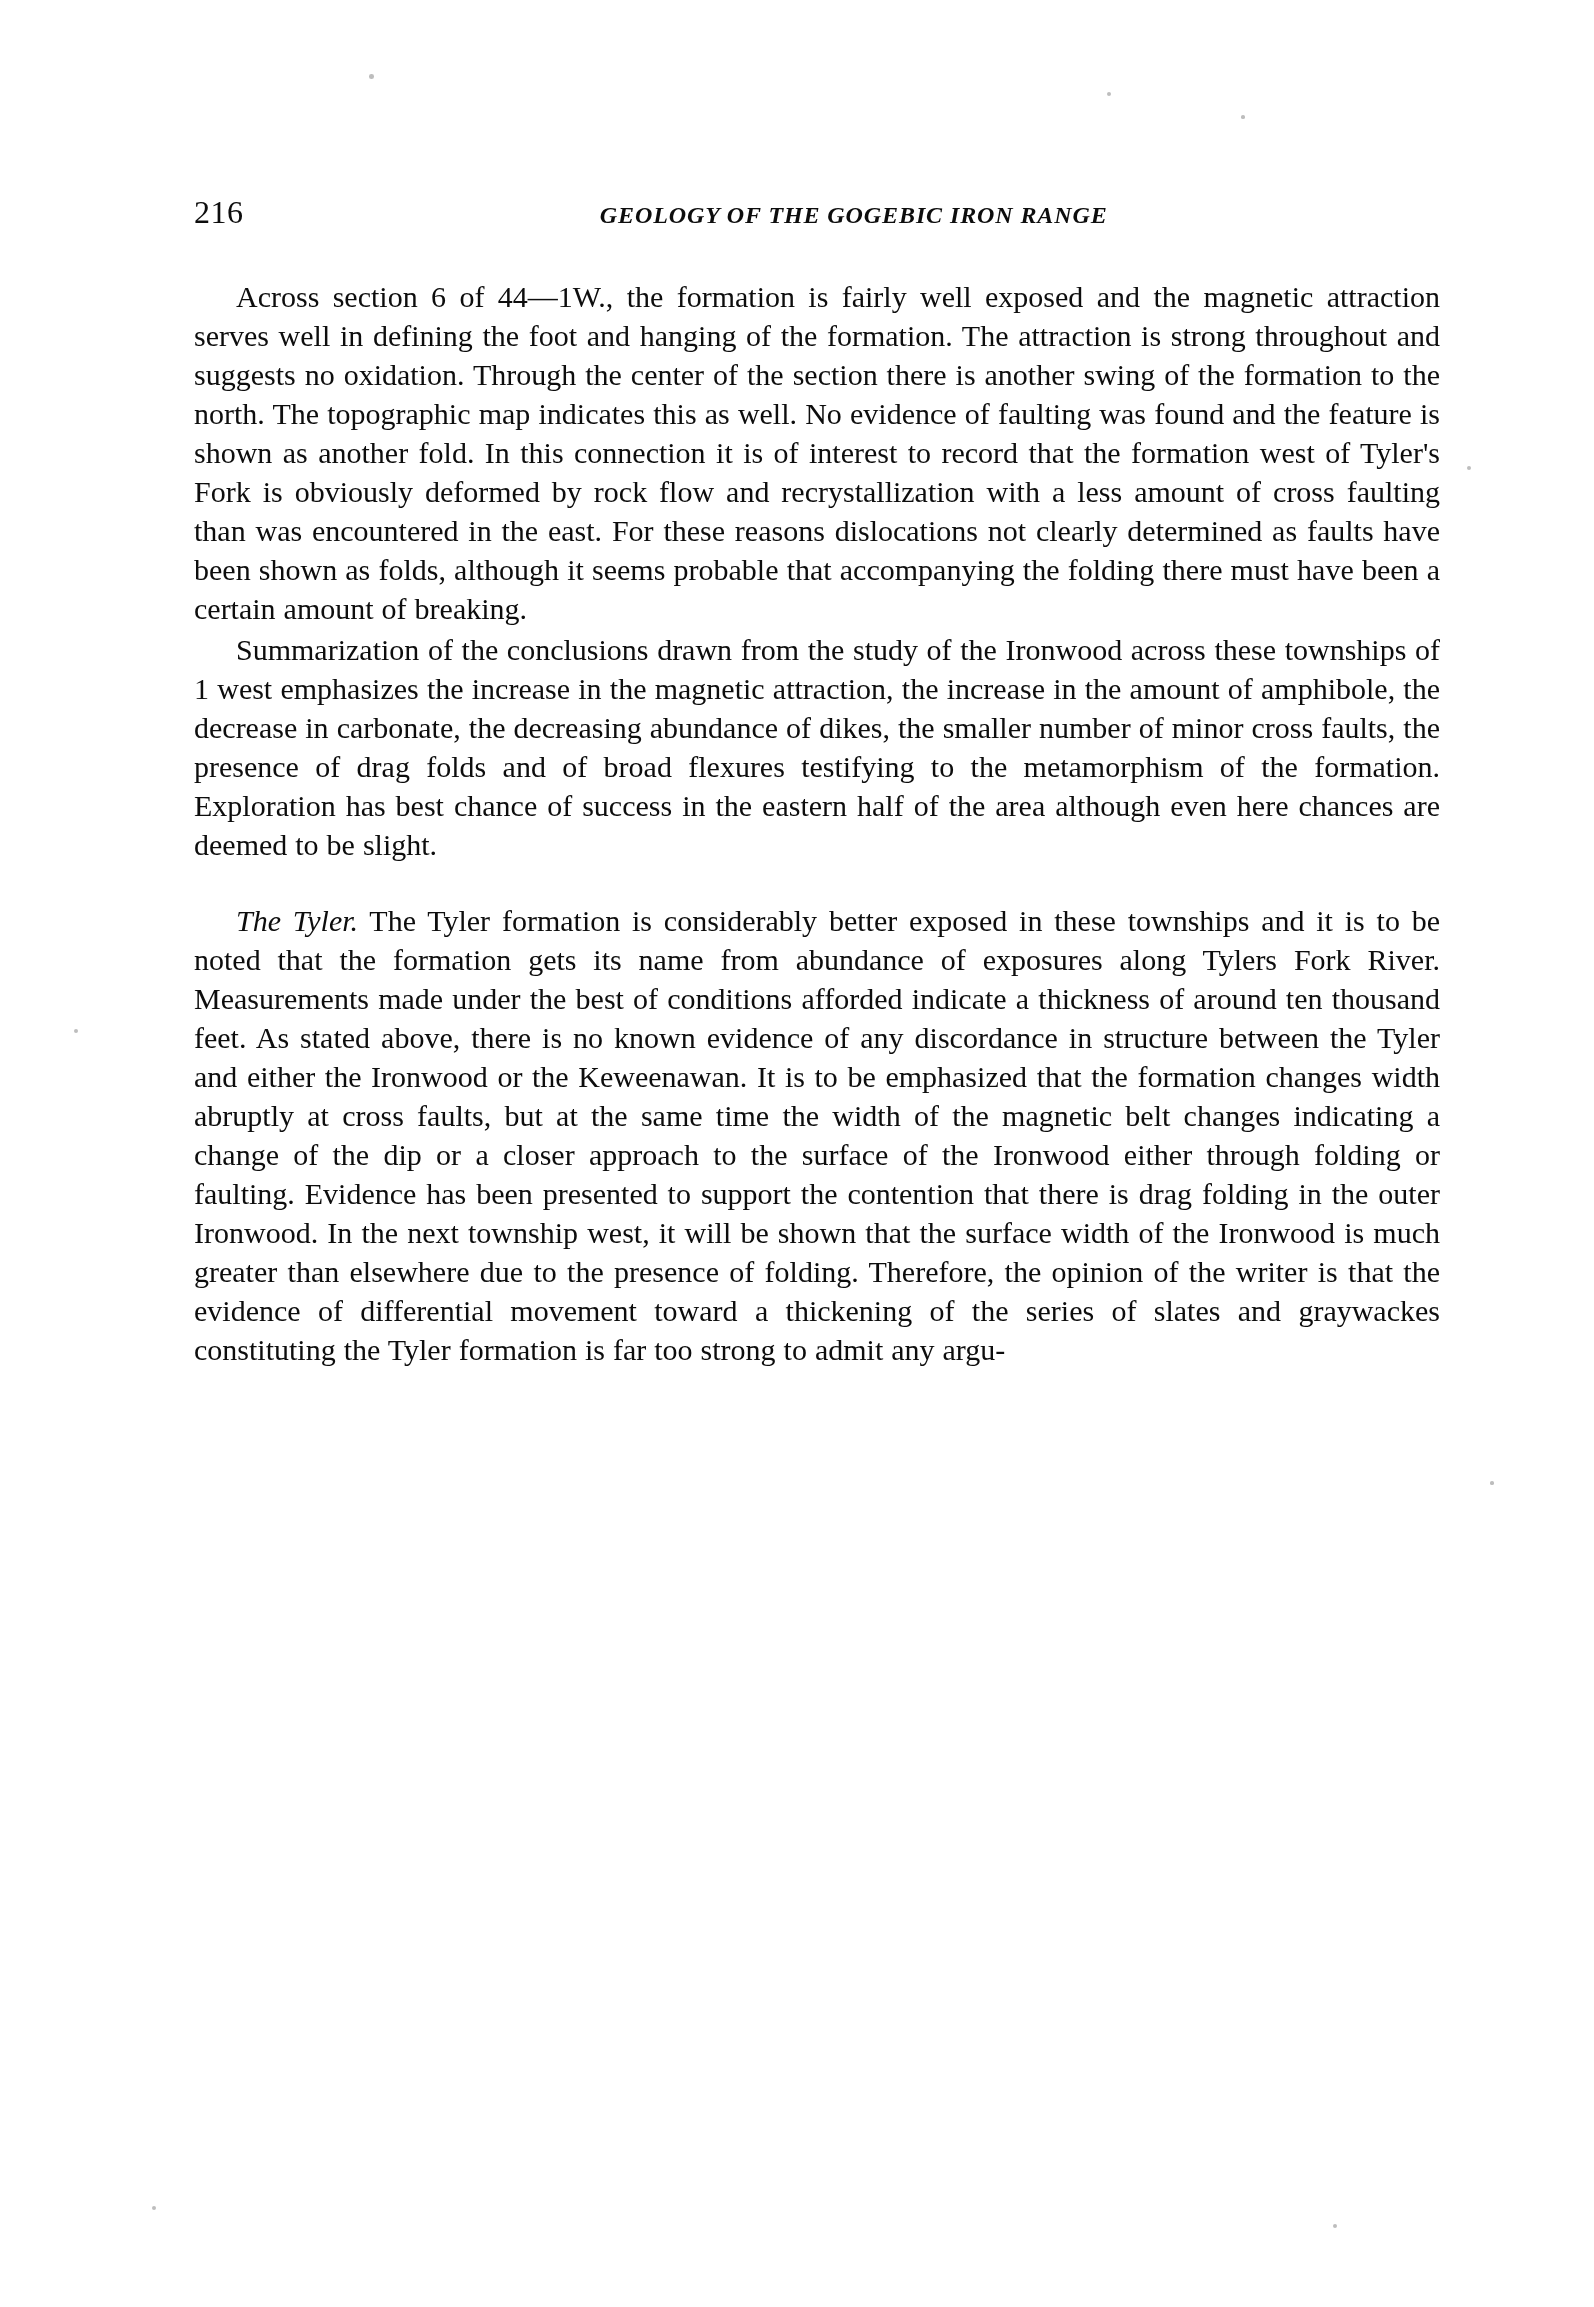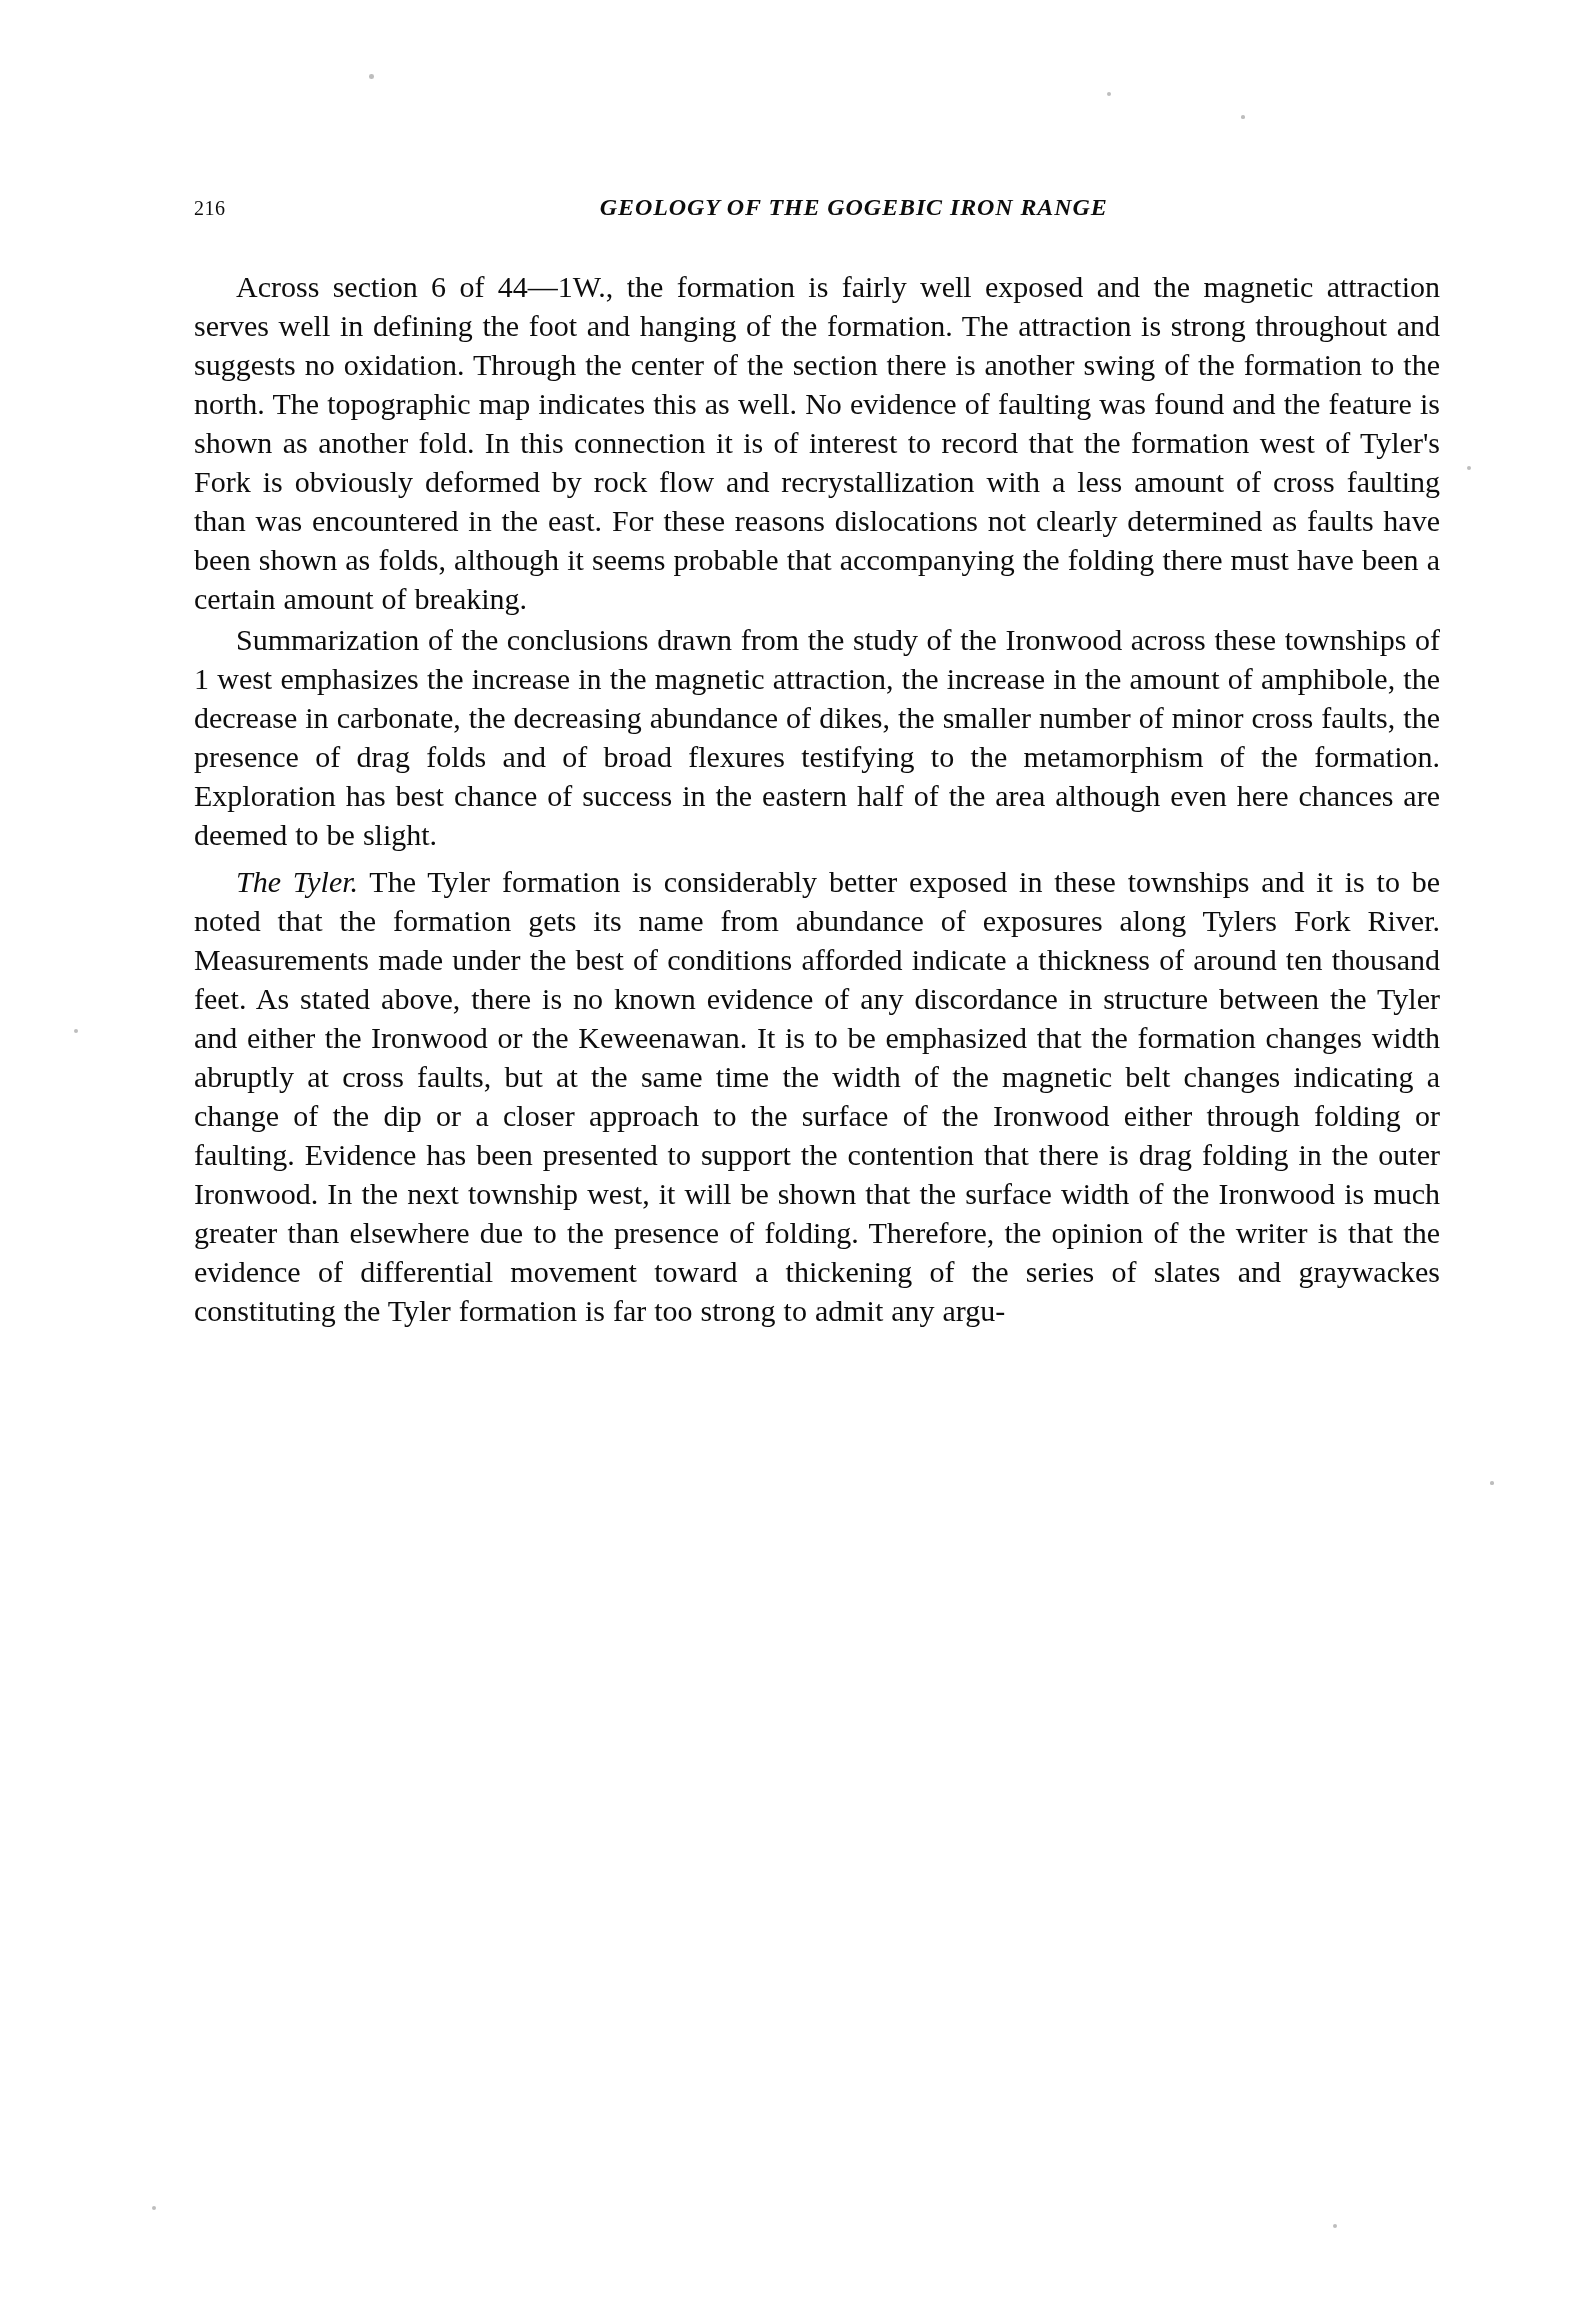--- a/index.html
+++ b/index.html
@@ -29,21 +29,21 @@
     top: 194px;
     width: 1246px;
   }
   .running-head {
     display: flex;
     align-items: baseline;
     width: 100%;
     margin-bottom: 46px;
   }
   .folio {
-    font-size: 20px;
+    font-size: 32px;
     letter-spacing: 0.5px;
     width: 92px;
     flex: 0 0 92px;
     text-align: left;
   }
   .head-title {
     flex: 1;
     text-align: center;
     font-size: 24px;
     font-style: italic;
@@ -54,21 +54,21 @@
   p.para {
     font-size: 30px;
     line-height: 1.30;
     text-align: justify;
     text-justify: inter-word;
     margin: 0 0 1.8px 0;
     text-indent: 42px;
     word-spacing: 0.5px;
   }
   p.para.gap {
-    margin-top: 8px;
+    margin-top: 37px;
   }
   .run-in {
     font-style: italic;
   }
   
   .speck {
     position: absolute;
     background: #bdbdbd;
     border-radius: 50%;
   }

